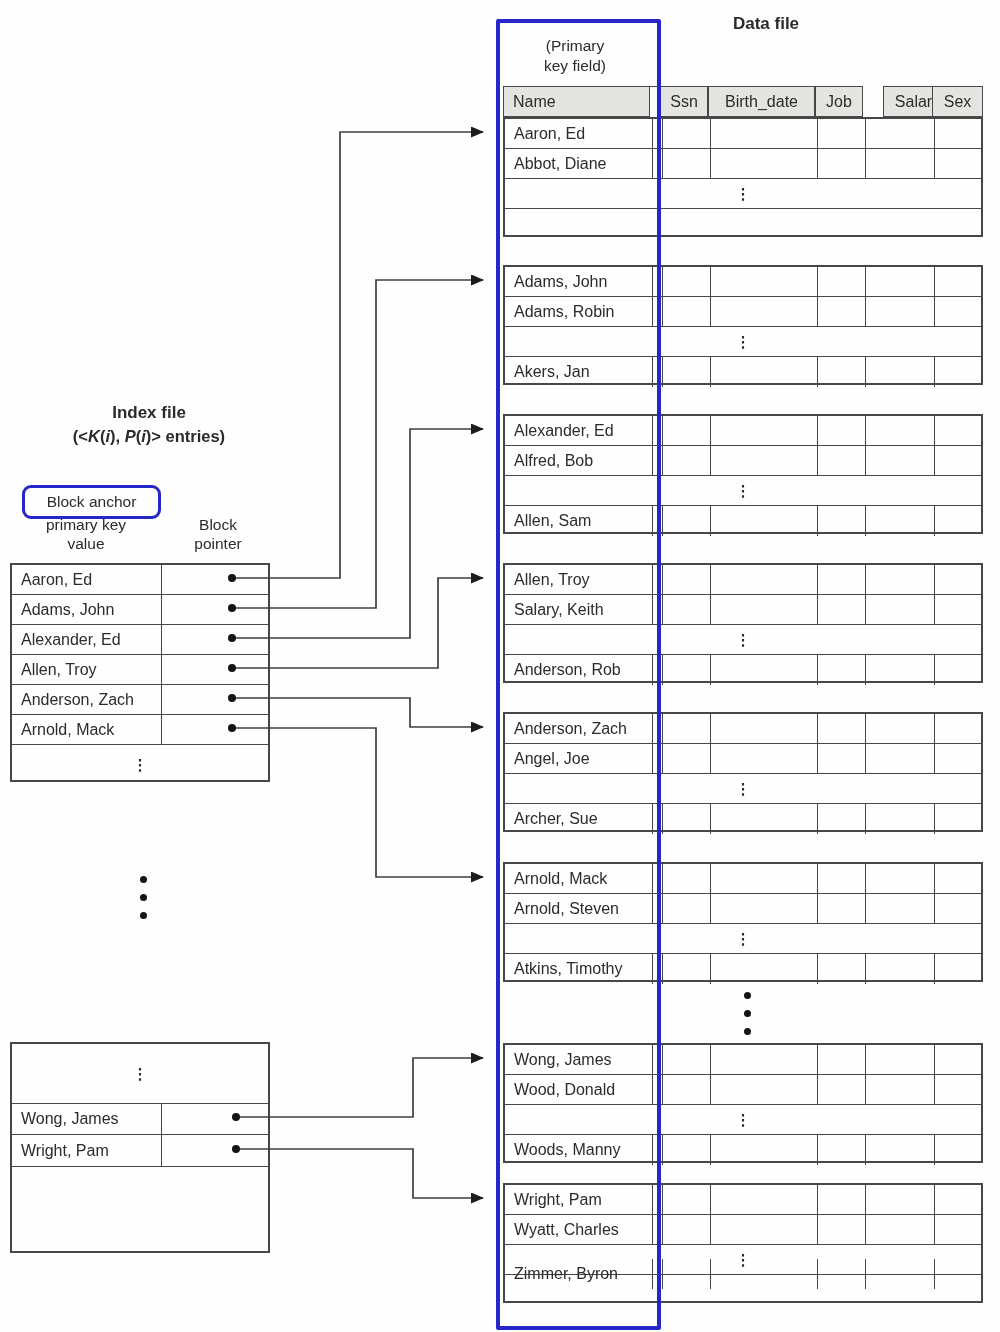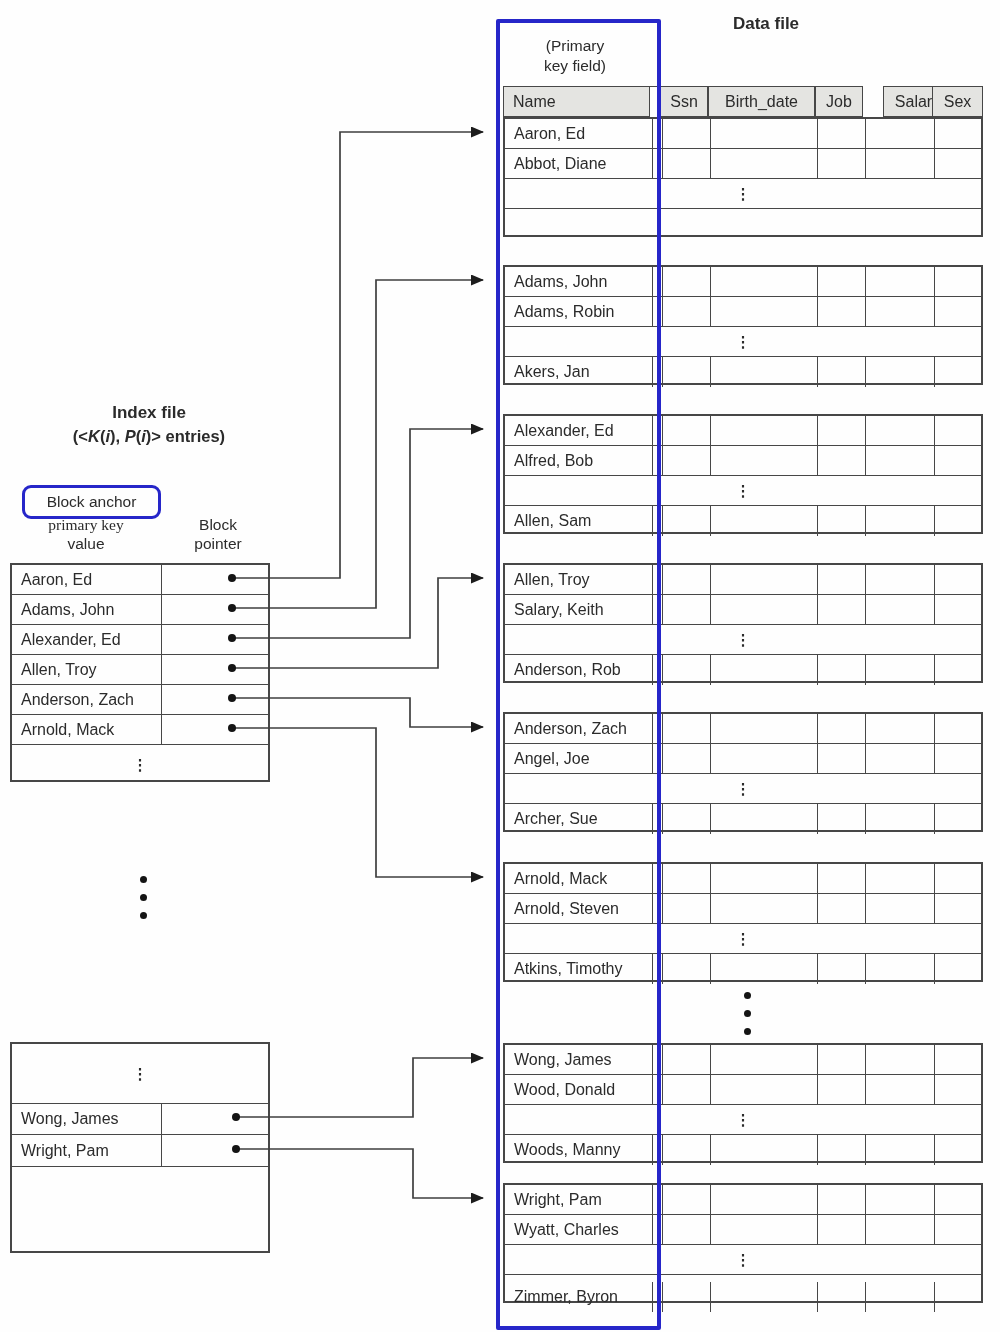--- a/index.html
+++ b/index.html
@@ -85,21 +85,21 @@
 
   <div class="lbl" style="left:497px; top:36px; width:156px; font-size:15.5px; line-height:20px; z-index:21;">
     <div>(Primary</div>
     <div>key field)</div>
   </div>
 
   <div class="lbl bold" style="left:39px; top:403px; width:220px; font-size:17px;">Index file</div>
   <div class="lbl bold" id="index-subtitle" style="left:19px; top:427px; width:260px; font-size:16.5px;"><span>(&lt;</span><em class="vi">K</em><span>(</span><em class="vi">i</em><span>), </span><em class="vi">P</em><span>(</span><em class="vi">i</em><span>)&gt; entries)</span></div>
 
   <div class="anchorbox" style="left:22px; top:485px; width:133px; height:28px;">Block anchor</div>
-  <div class="lbl" style="left:15px; top:516px; width:142px; font-size:15.5px;font-family:Liberation Serif, serif;">primary key</div>
+  <div class="lbl" style="left:15px; top:516px; width:142px; font-size:15.5px;">primary key</div>
   <div class="lbl" style="left:15px; top:535px; width:142px; font-size:15.5px;">value</div>
   <div class="lbl" style="left:179px; top:516px; width:78px; font-size:15.5px;">Block</div>
   <div class="lbl" style="left:179px; top:535px; width:78px; font-size:15.5px;">pointer</div>
 
   <div id="header-row">
       <div class="hgap" style="left: 648px; width: 14px;"></div>
       <div class="hcell left" style="left: 503px; width: 147px;">Name</div>
       <div class="hcell" style="left: 660px; width: 48px;">Ssn</div>
       <div class="hcell" style="left: 708px; width: 107px;">Birth_date</div>
       <div class="hcell" style="left: 815px; width: 48px;">Job</div>
@@ -337,21 +337,21 @@
           <div class="vd" style="left: 147px;"></div>
           <div class="vd" style="left: 157px;"></div>
           <div class="vd" style="left: 205px;"></div>
           <div class="vd" style="left: 312px;"></div>
           <div class="vd" style="left: 360px;"></div>
           <div class="vd" style="left: 429px;"></div>
         </div>
         <div class="trow hline" style="top: 60px; height: 30px;">
           <div class="dots3">⋮</div>
         </div>
-        <div class="trow" style="top: 97px; height: 30px;">
+        <div class="trow" style="top: 74px; height: 30px;">
           <div class="cellname">Zimmer, Byron</div>
           <div class="vd" style="left: 147px;"></div>
           <div class="vd" style="left: 157px;"></div>
           <div class="vd" style="left: 205px;"></div>
           <div class="vd" style="left: 312px;"></div>
           <div class="vd" style="left: 360px;"></div>
           <div class="vd" style="left: 429px;"></div>
         </div>
       </div>
     </div>

